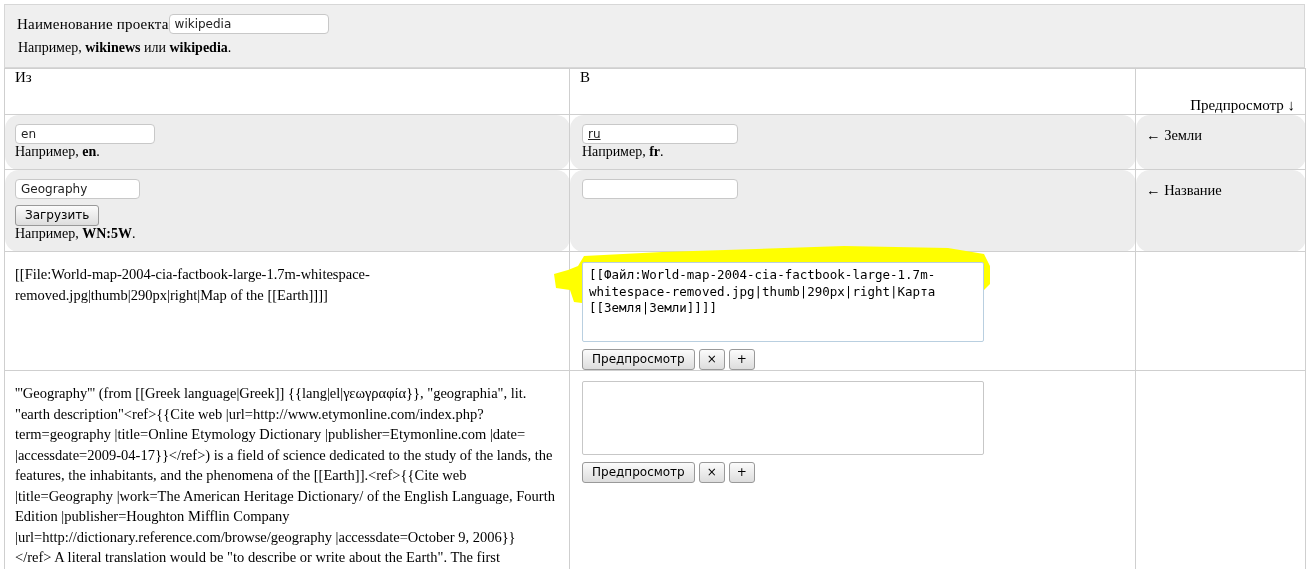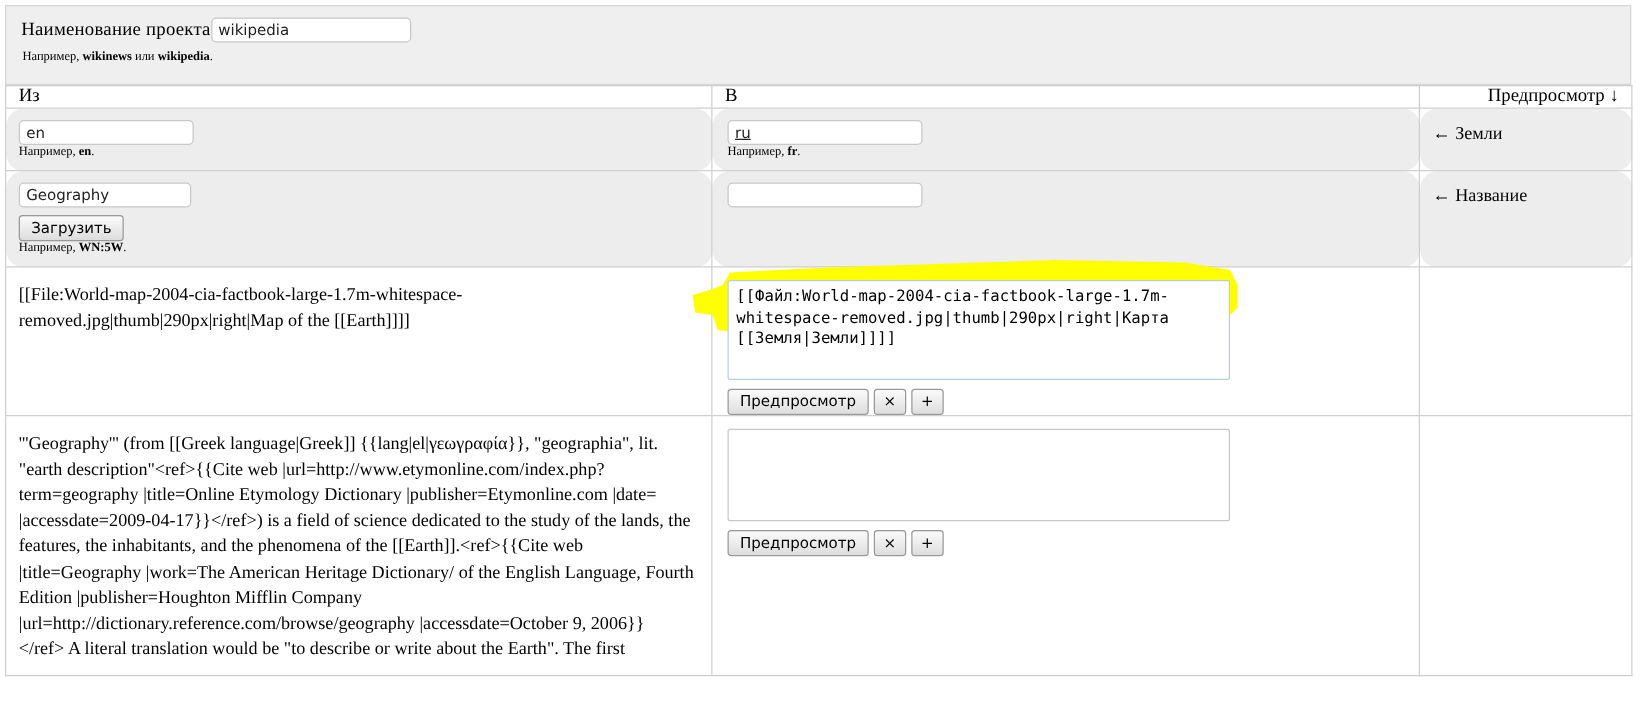--- a/index.html
+++ b/index.html
@@ -53,21 +53,21 @@
     color: #222;
     background: #ffffff;
     border: 1px solid #c8c8c8;
     border-radius: 4px;
     padding: 2px 5px;
     box-sizing: border-box;
     outline: none;
   }
   .project-input { width: 160px; height: 20px; }
   .hint {
-    font-size: 10px;
+    font-size: 14px;
     font-family: "Liberation Serif", "DejaVu Serif", serif;
   }
   .hint b { font-weight: bold; }
   .project-hint {
     position: absolute;
     left: 13px;
     top: 35px;
   }
 
   
@@ -93,35 +93,36 @@
     font-size: 15px;
     padding-left: 10px;
     font-family: "Liberation Serif", "DejaVu Serif", serif;
   }
   .hdr-right {
     font-size: 15px;
     text-align: right;
     padding-right: 10px;
     font-family: "Liberation Serif", "DejaVu Serif", serif;
     white-space: nowrap;
+    margin-top: 28px;
   }
 
   .grey td { background: #ededed; border-radius: 14px; }
   .white td { background: #ffffff; }
   .cell { padding: 9px 0 9px 10px; }
 
   .prevcell {
     font-size: 14.5px;
     padding: 12px 0 0 10px;
     white-space: nowrap;
     font-family: "Liberation Serif", "DejaVu Serif", serif;
   }
 
   .lang-input { width: 140px; height: 20px; }
-  .title-input { width: 138px; height: 20px; }
+  .title-input { width: 125px; height: 20px; }
   .to-input { width: 156px; height: 20px; text-decoration: underline; }
 
   .field-hint { margin-top: 0; }
 
   .btn {
     font-family: "DejaVu Sans", "Liberation Sans", sans-serif;
     font-size: 12px;
     color: #000;
     background: linear-gradient(#fbfbfb, #dddddd);
     border: 1px solid #999999;

